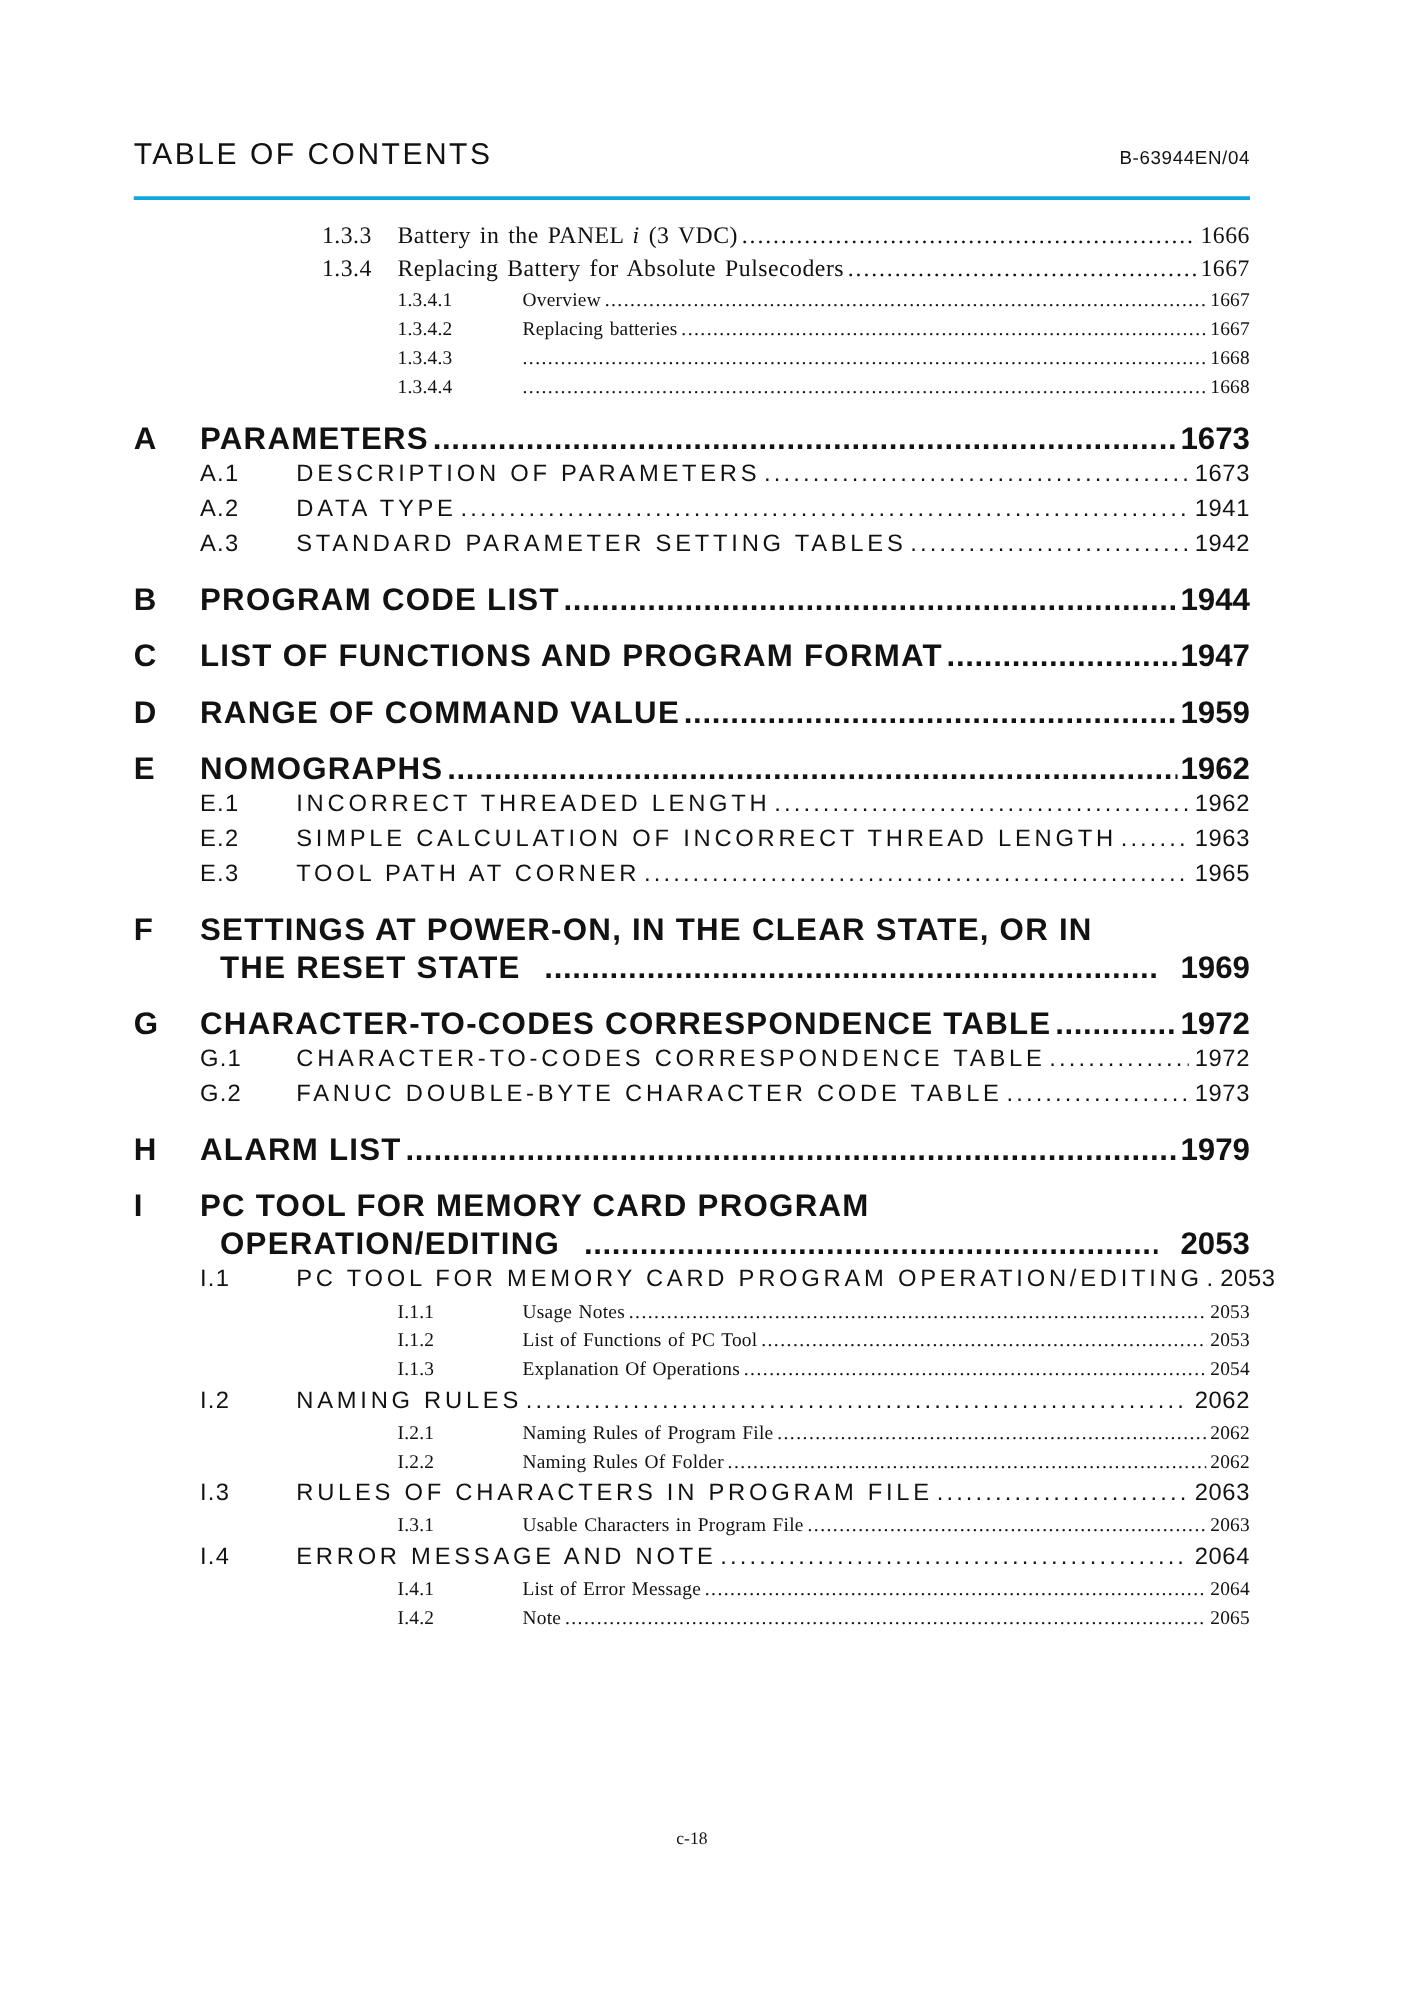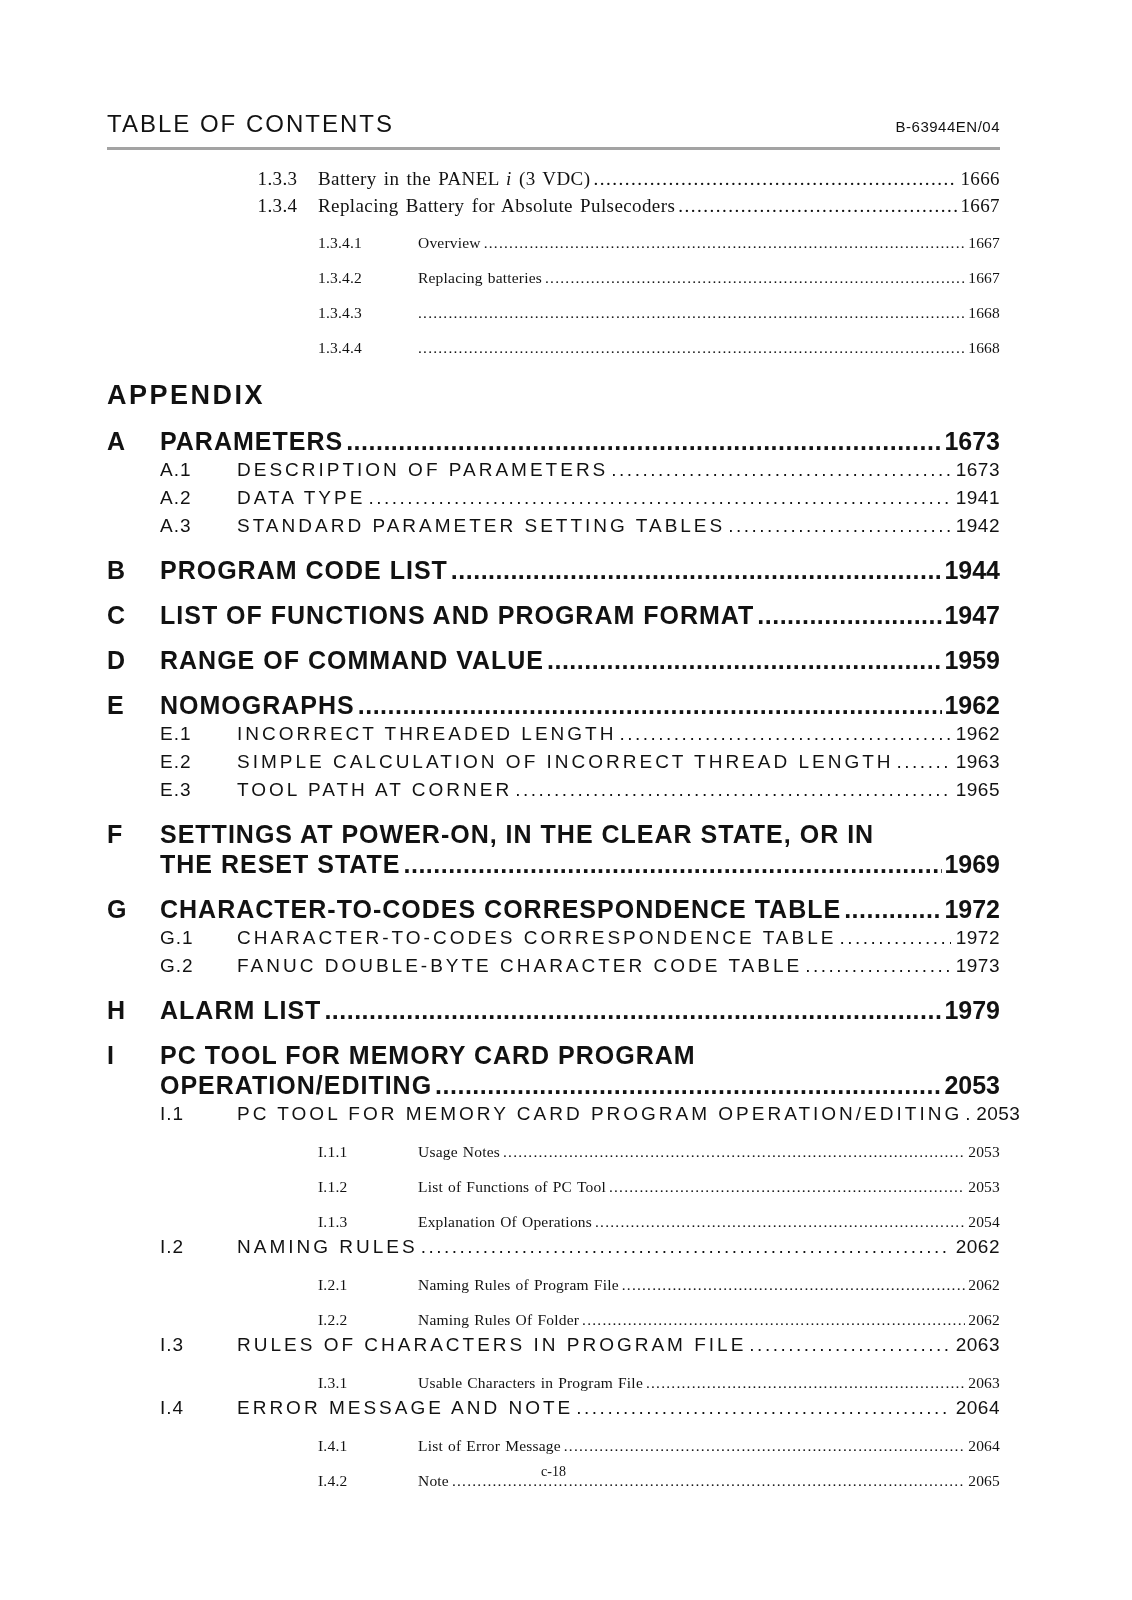--- a/index.html
+++ b/index.html
@@ -15,22 +15,22 @@
     position: absolute;
     left: 107px; top: 0;
     width: 893px;
   }
   
   .page-header {
     display: flex;
     justify-content: space-between;
     align-items: baseline;
     margin-top: 110px;
-    border-bottom: 3px solid #a3a3a3;
-    padding-bottom: 9px;
+    border-bottom: 3px solid #0ea5e9;
+    padding-bottom: 19px;
   }
   .header-title {
     font-size: 24px;
     letter-spacing: 2px;
     line-height: 28px;
   }
   .header-code {
     font-size: 15px;
     letter-spacing: 0.5px;
   }
@@ -53,21 +53,21 @@
     letter-spacing: 0.4px; word-spacing: 2px;
   }
   .row-l2 .num { margin-left: 130px; width: 81px; text-align: center; }
   .row-l2 .dots::after { letter-spacing: 1.5px; }
   .row-l2 .page-num { padding-left: 3px; }
 
   
   .row-l3 {
     font-family: "Liberation Serif", serif;
     font-size: 15.5px; line-height: 23px;
-    letter-spacing: 0.2px; word-spacing: 1px; margin-top: 12px;
+    letter-spacing: 0.2px; word-spacing: 1px;
   }
   .row-l3 .num { margin-left: 211px; width: 100px; }
   .row-l3 .dots::after { letter-spacing: 1.2px; }
   .row-l3 .page-num { padding-left: 3px; }
 
   
   .row-sub {
     font-size: 19px; line-height: 28px;
     letter-spacing: 3px;
   }
@@ -80,21 +80,21 @@
   .chapter-row {
     font-size: 25px; line-height: 29px;
     font-weight: bold;
     letter-spacing: 1px;
     margin-top: 16px;
   }
   .chapter-row .num { width: 53px; }
   .chapter-row .dots { letter-spacing: normal; }
   .chapter-row .dots::after { letter-spacing: 0.5px; }
   .chapter-row .page-num { padding-left: 2px; letter-spacing: 0; }
-  .chapter-row.cont { margin-top: 1px; }
+  .chapter-row.cont { margin-top: 1px; gap: 16px; }
 
   .appendix-heading {
     font-size: 27px;
     font-weight: bold;
     letter-spacing: 2.5px;
     line-height: 32px;
     margin-top: 20px;
   }
 
   .em-i { font-style: italic; }
@@ -148,21 +148,20 @@
         <span class="dots"></span>
         <span class="page-num">1668</span>
       </div>
       <div class="row row-l3">
         <span class="num">1.3.4.4</span>
         <span class="dots"></span>
         <span class="page-num">1668</span>
       </div>
     </div>
 
-  <div class="appendix-heading">APPENDIX</div>
 
   <div class="toc-appendix">
       <div class="row chapter-row">
         <span class="num">A</span>
         <span class="title">PARAMETERS</span>
         <span class="dots"></span>
         <span class="page-num">1673</span>
       </div>
       <div class="row row-sub">
         <span class="num">A.1</span>

